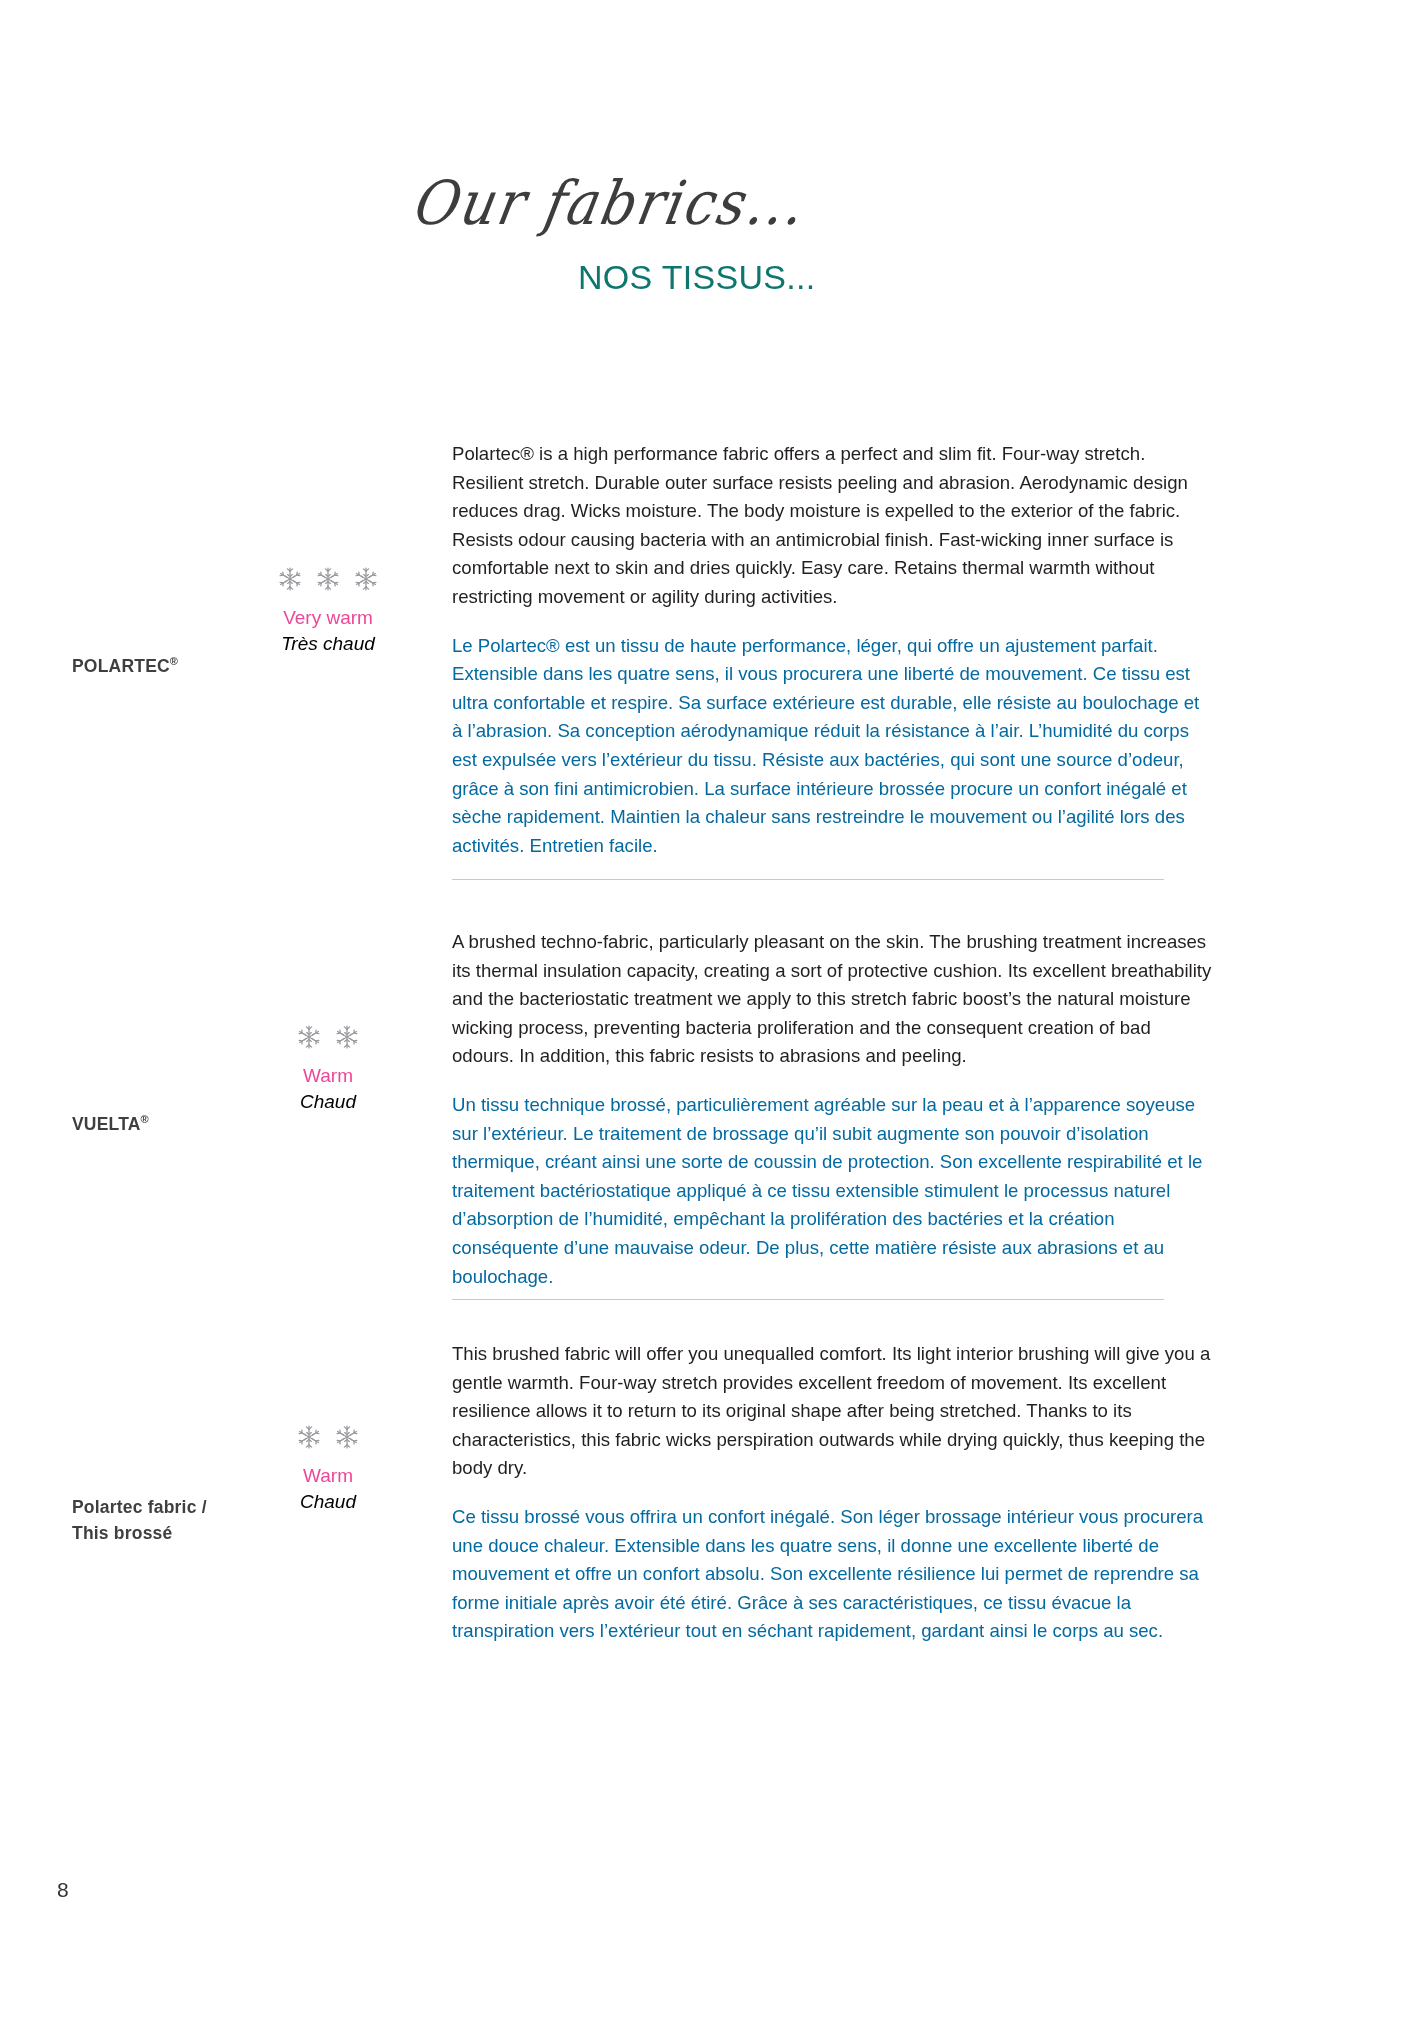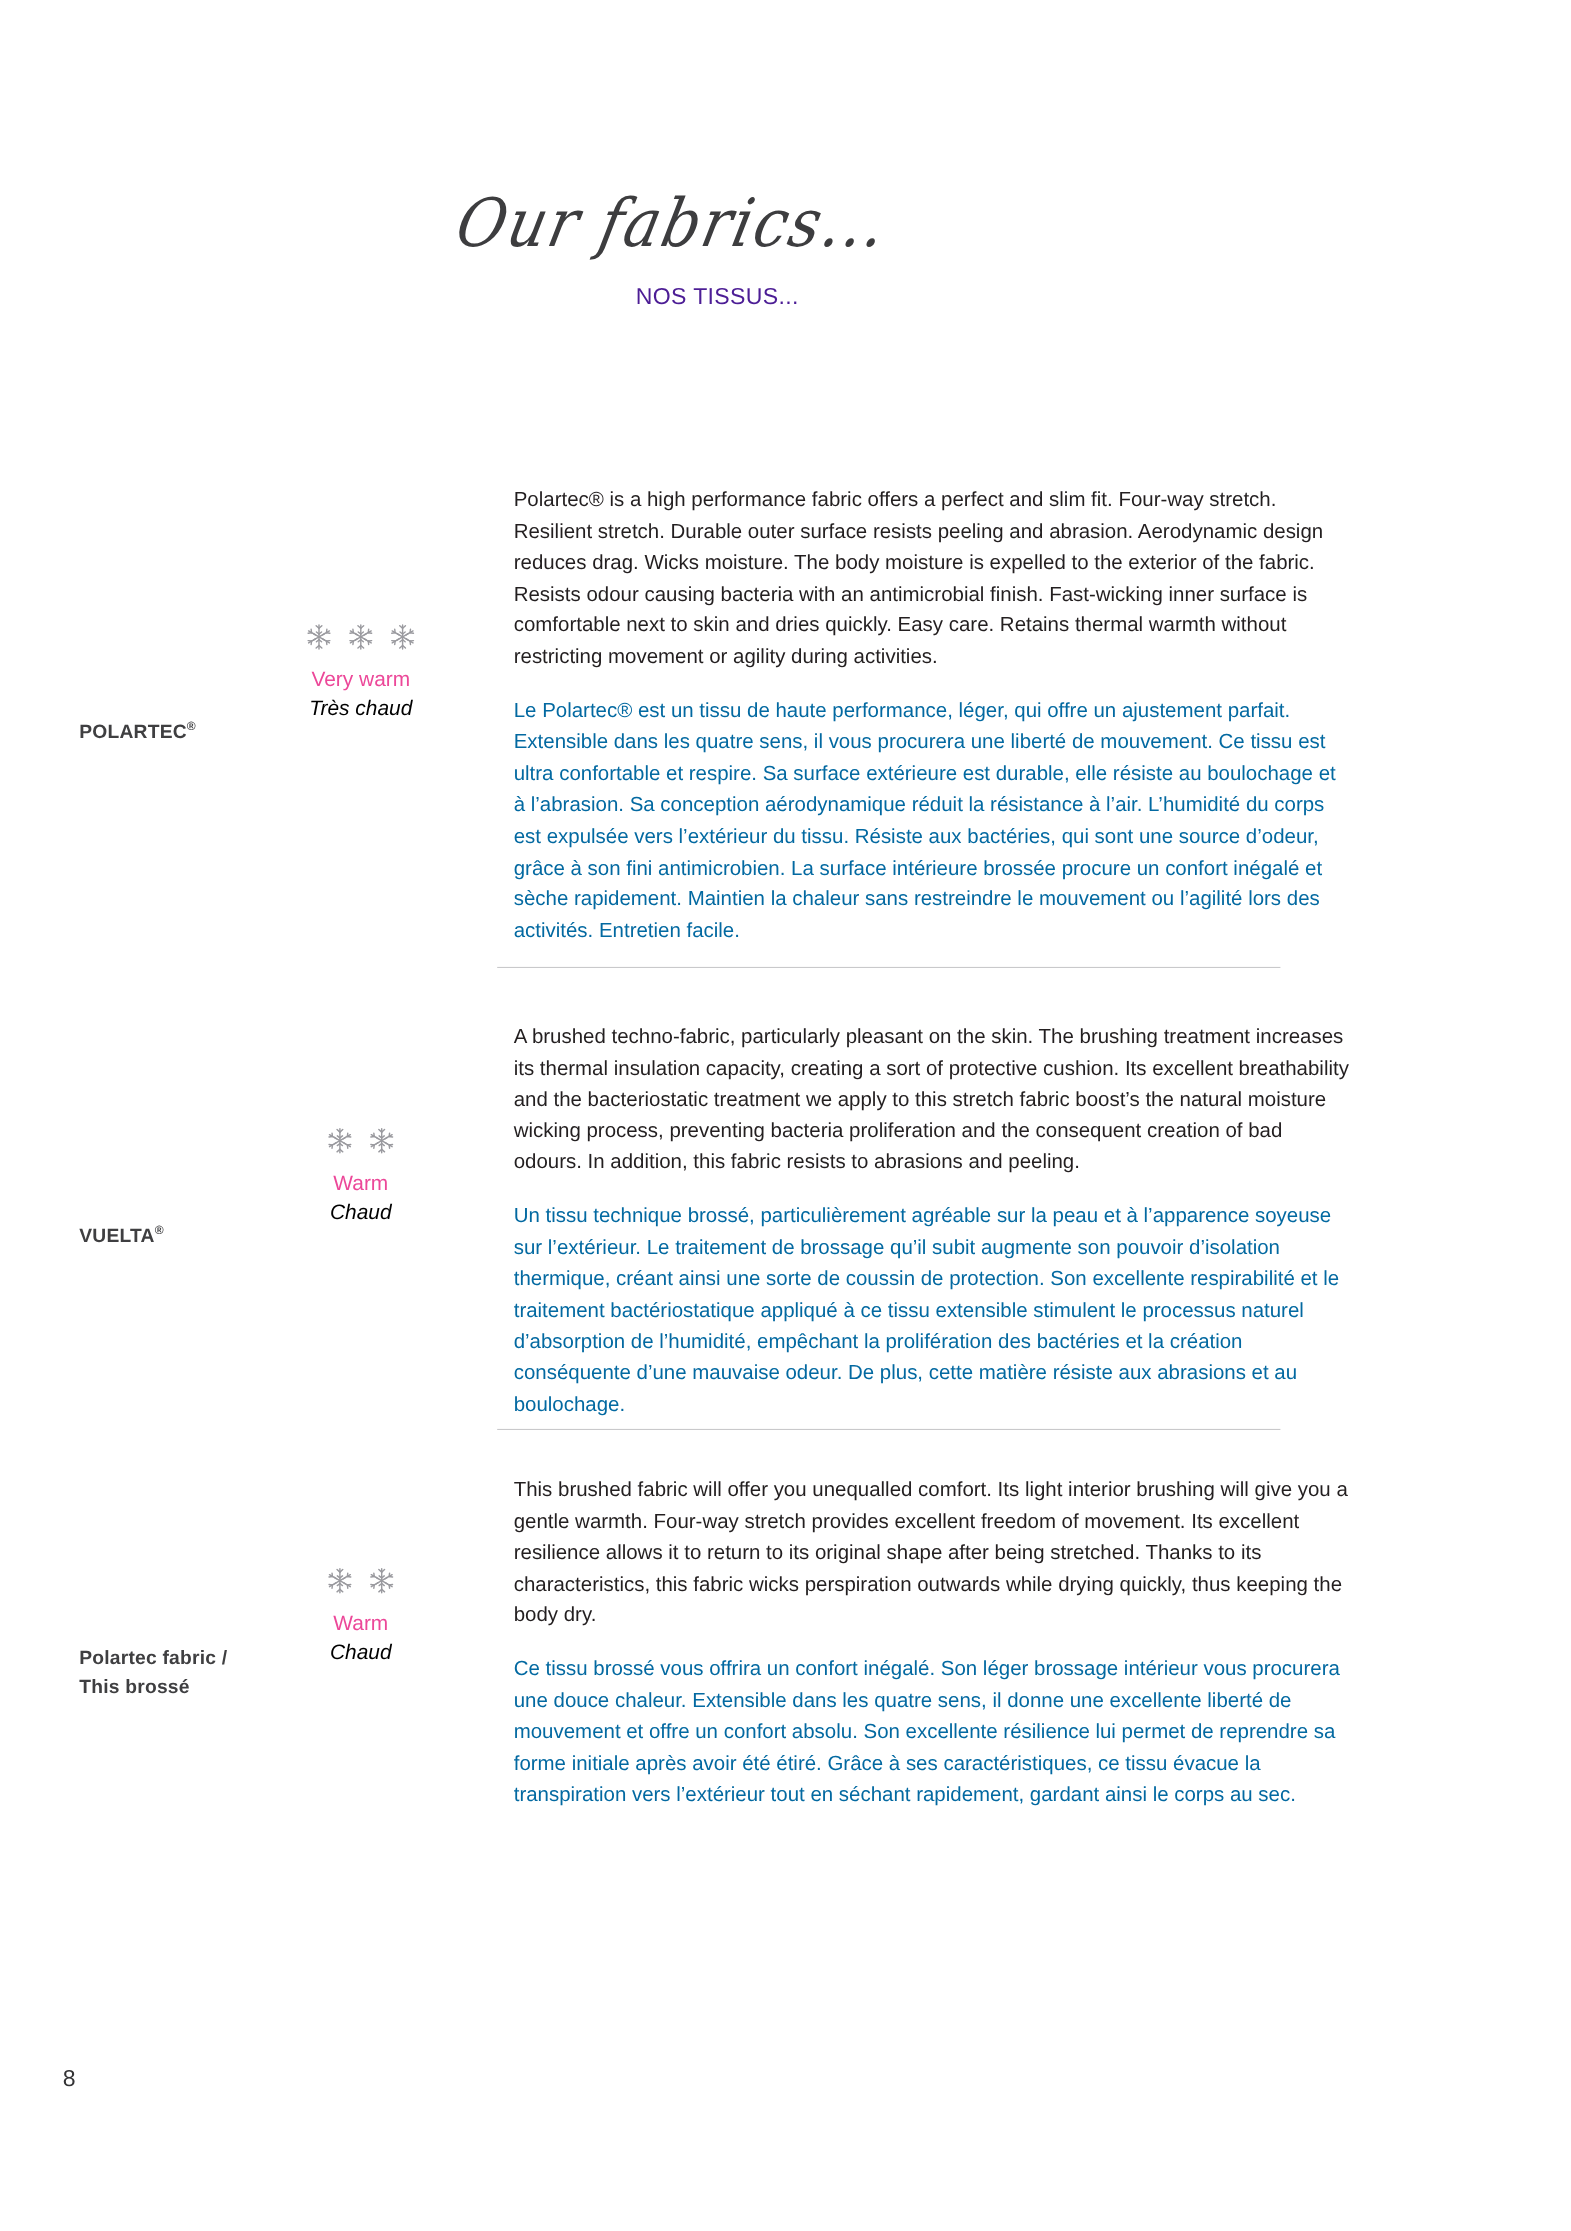--- a/index.html
+++ b/index.html
@@ -43,23 +43,23 @@
     color: #3d3d3f;
     transform: skewX(-12deg) scaleY(1.12);
     transform-origin: left top;
     white-space: nowrap;
   }
   .sub-title {
     position: absolute;
     left: 578px;
     top: 258px;
     font-family: "Liberation Sans", sans-serif;
-    font-size: 21px;
+    font-size: 34px;
     font-weight: 400;
-    color: #4c1d95;
+    color: #0f766e;
     letter-spacing: 0.3px;
     white-space: nowrap;
   }
 
   
   .section {
     position: absolute;
     left: 0;
     width: 1428px;
   }
@@ -109,21 +109,21 @@
   .warmth-fr {
     font-family: "Liberation Sans", sans-serif;
     font-style: italic;
     font-size: 19px;
     color: #000000;
     line-height: 26px;
   }
 
   .text-col {
     position: absolute;
-    left: 467px;
+    left: 452px;
     width: 760px;
   }
   .para {
     font-family: "Liberation Sans", sans-serif;
     font-size: 18.6px;
     line-height: 28.6px;
     text-align: left;
     margin: 0 0 20px 0;
     color: #231f20;
   }

